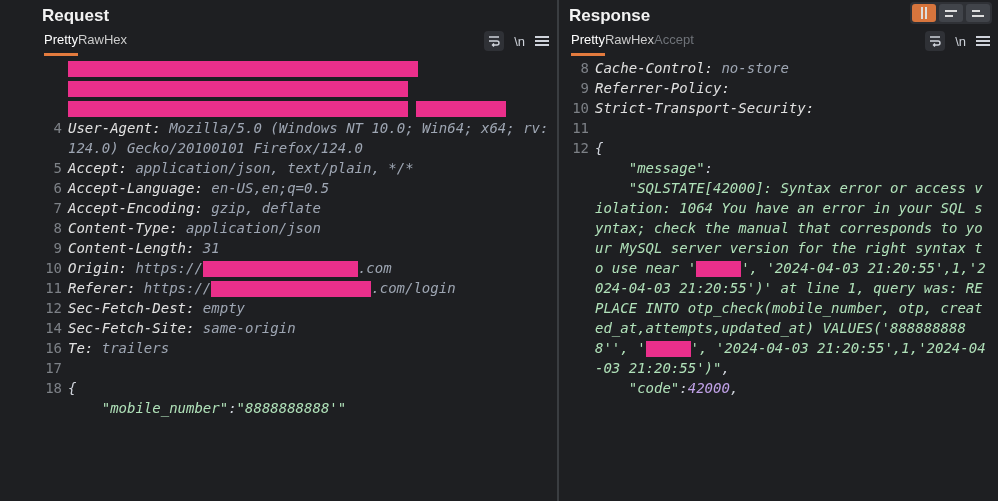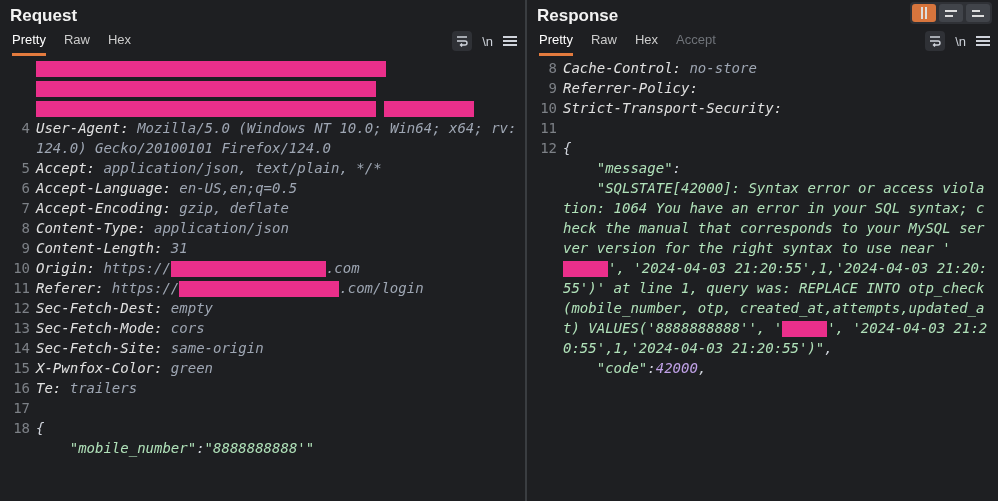--- a/index.html
+++ b/index.html
@@ -9,20 +9,21 @@
   height: 501px;
   background: #1e1f22;
   font-family: monospace;
   font-size: 13px;
   color: #bcbcbc;
   overflow: hidden;
 }
 .app {
   display: flex;
   height: 100%;
+  padding-left: 32px;
 }
 .panel {
   display: flex;
   flex-direction: column;
   height: 100%;
   position: relative;
 }
 .panel.left { width: 525px; border-right: 2px solid #3a3d41; }
 .panel.right { flex: 1; }
 
@@ -63,21 +64,20 @@
 .vt-hbar { width: 12px; height: 2px; background: #ddd; }
 
 .tabs-row {
   display: flex;
   align-items: center;
   justify-content: space-between;
   padding: 0 8px;
 }
 .tabs {
   display: flex;
-  gap: 18px;
   padding: 6px 4px 0 4px;
 }
 .tab {
   font-family: -apple-system, BlinkMacSystemFont, "Segoe UI", Arial, sans-serif;
   font-size: 13px;
   color: #cccccc;
   padding-bottom: 6px;
 }
 .tab.active {
   border-bottom: 3px solid #e47b3e;
@@ -219,30 +219,22 @@
         </div>
       <div class="line">
           <span class="num">11</span>
           <span class="code"><span class="kw">Referer:</span><span class="url-scheme"> https://</span><span class="redact" style="width:160px;"></span><span>.com/login</span></span>
         </div>
       <div class="line">
           <span class="num">12</span>
           <span class="code"><span class="kw">Sec-Fetch-Dest:</span><span> empty</span></span>
         </div>
       <div class="line">
-          <span class="num">13</span>
-          <span class="code"><span class="kw">Sec-Fetch-Mode:</span><span> cors</span></span>
-        </div>
-      <div class="line">
           <span class="num">14</span>
           <span class="code"><span class="kw">Sec-Fetch-Site:</span><span> same-origin</span></span>
-        </div>
-      <div class="line">
-          <span class="num">15</span>
-          <span class="code"><span class="kw">X-Pwnfox-Color:</span><span> green</span></span>
         </div>
       <div class="line">
           <span class="num">16</span>
           <span class="code"><span class="kw">Te:</span><span> trailers</span></span>
         </div>
       <div class="line">
           <span class="num">17</span>
           <span class="code">&nbsp;</span>
         </div>
       <div class="line">

